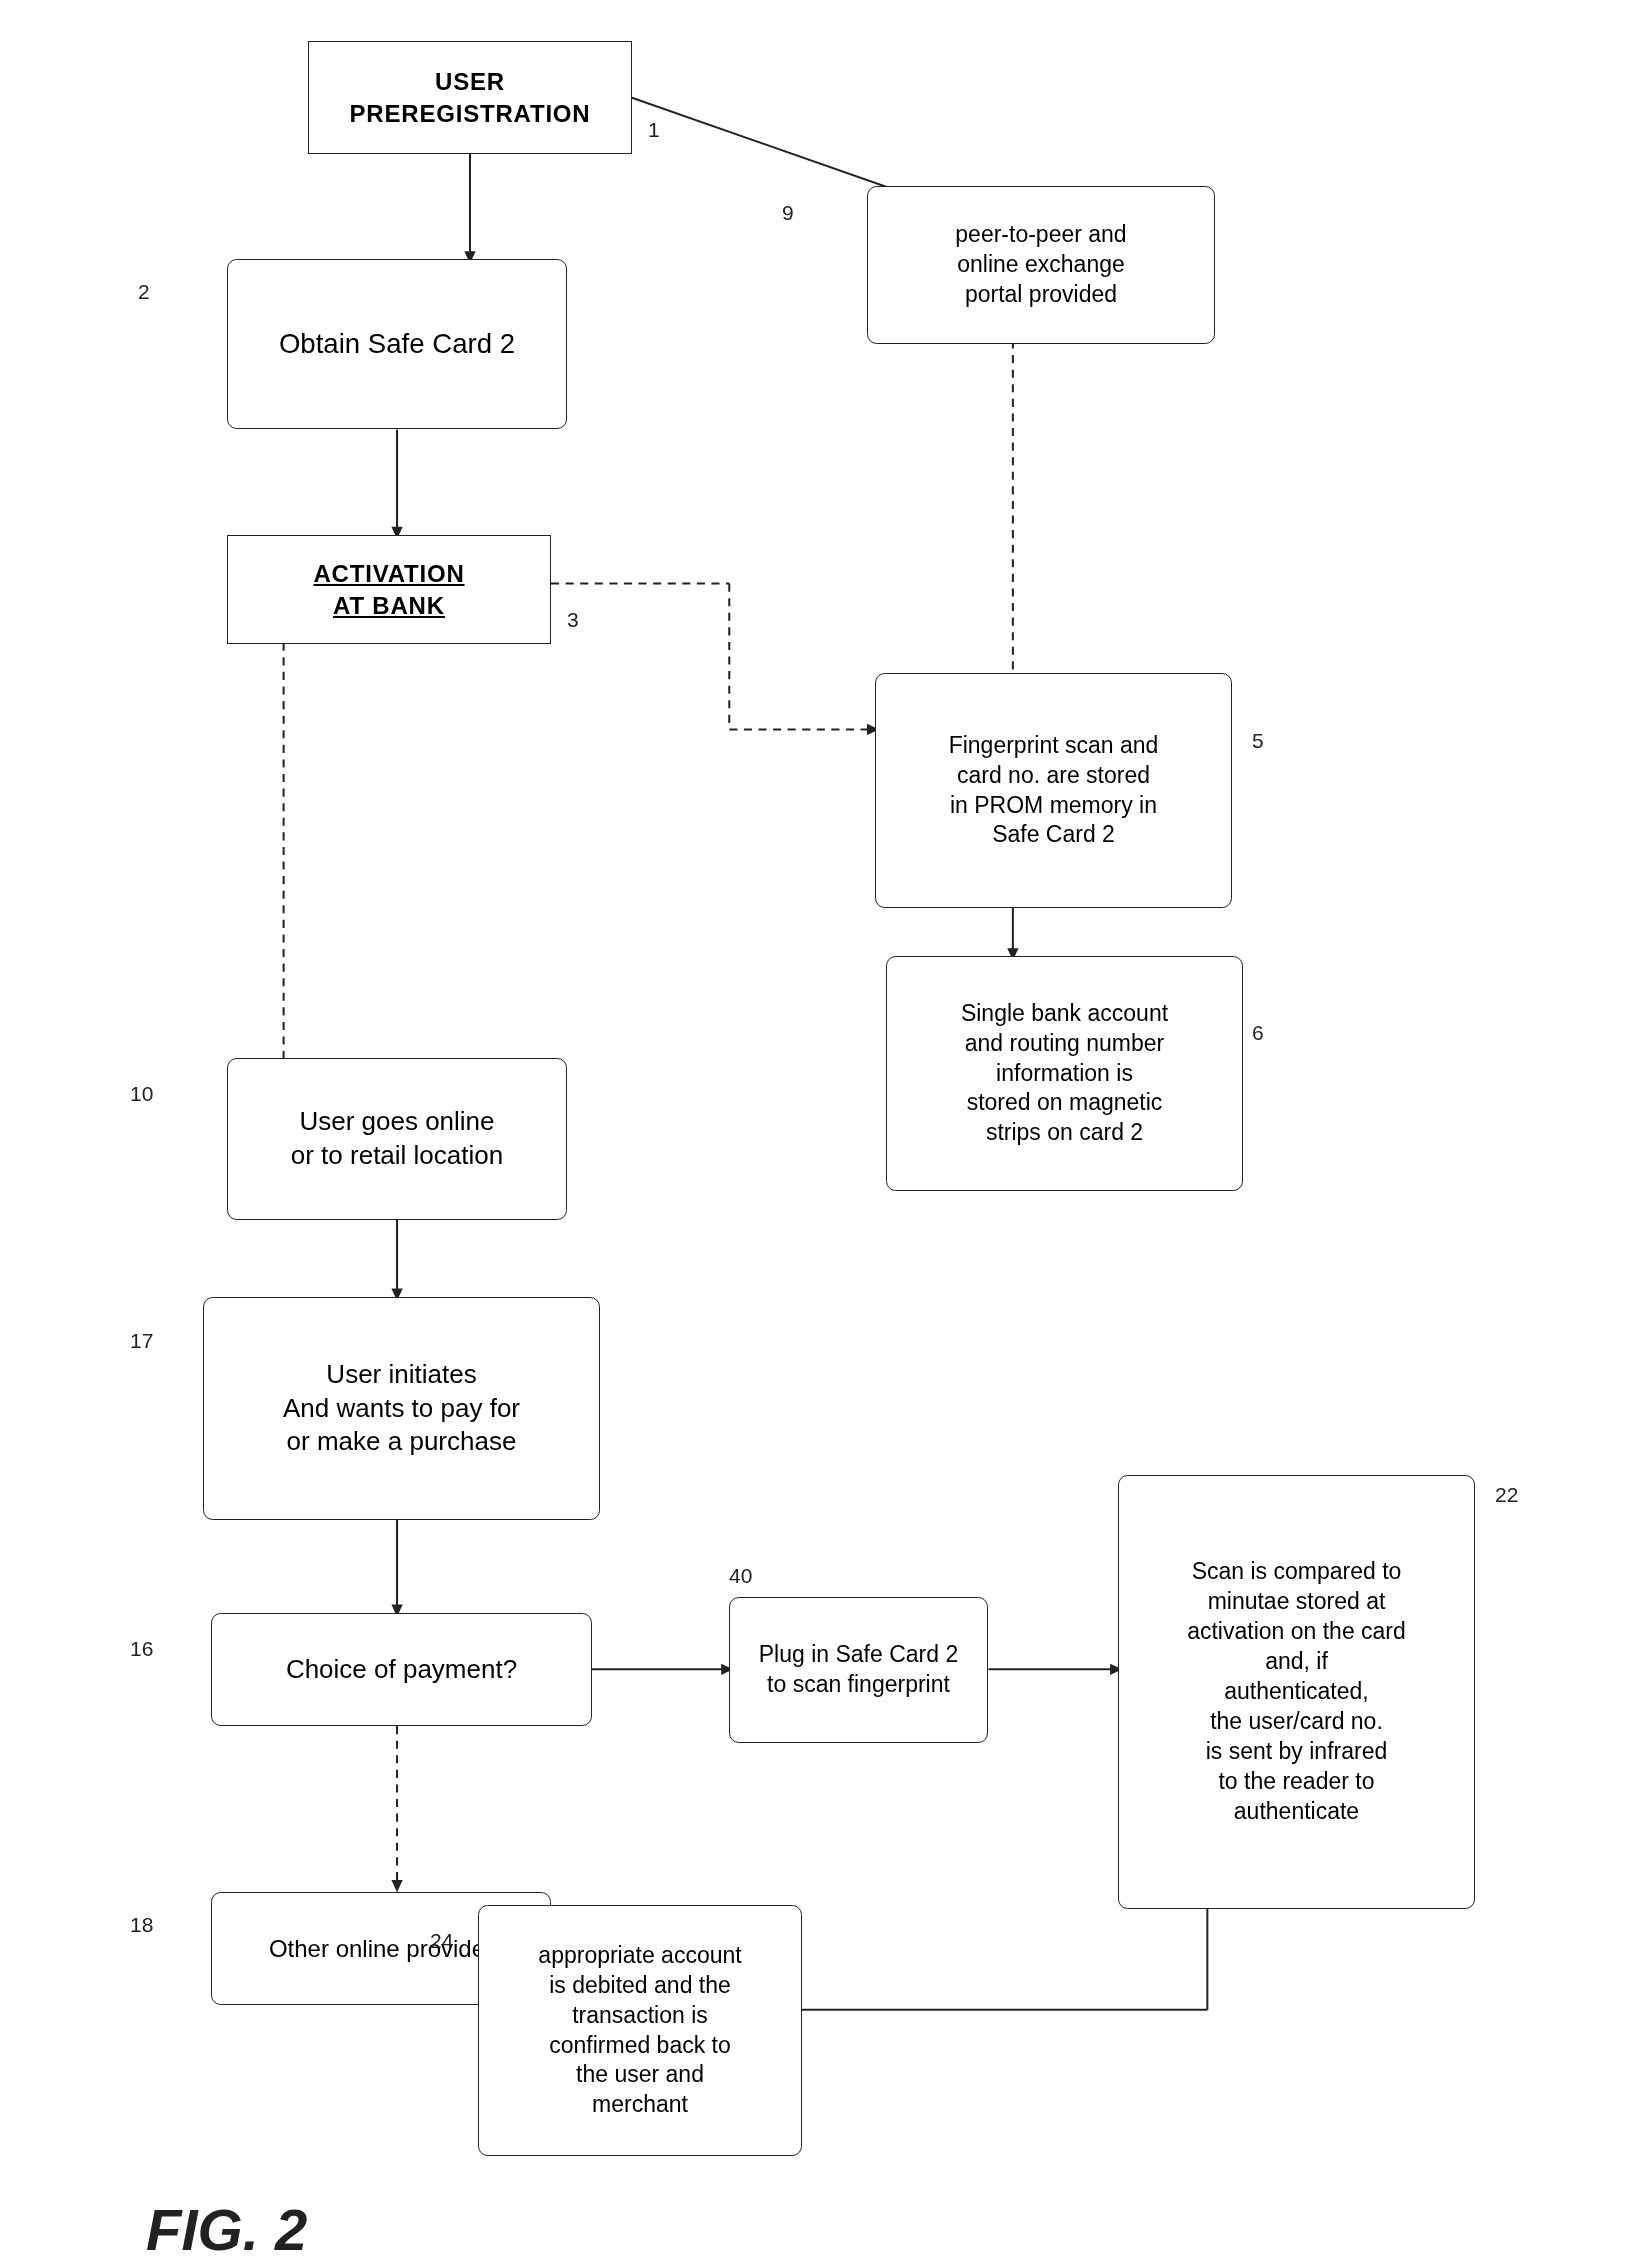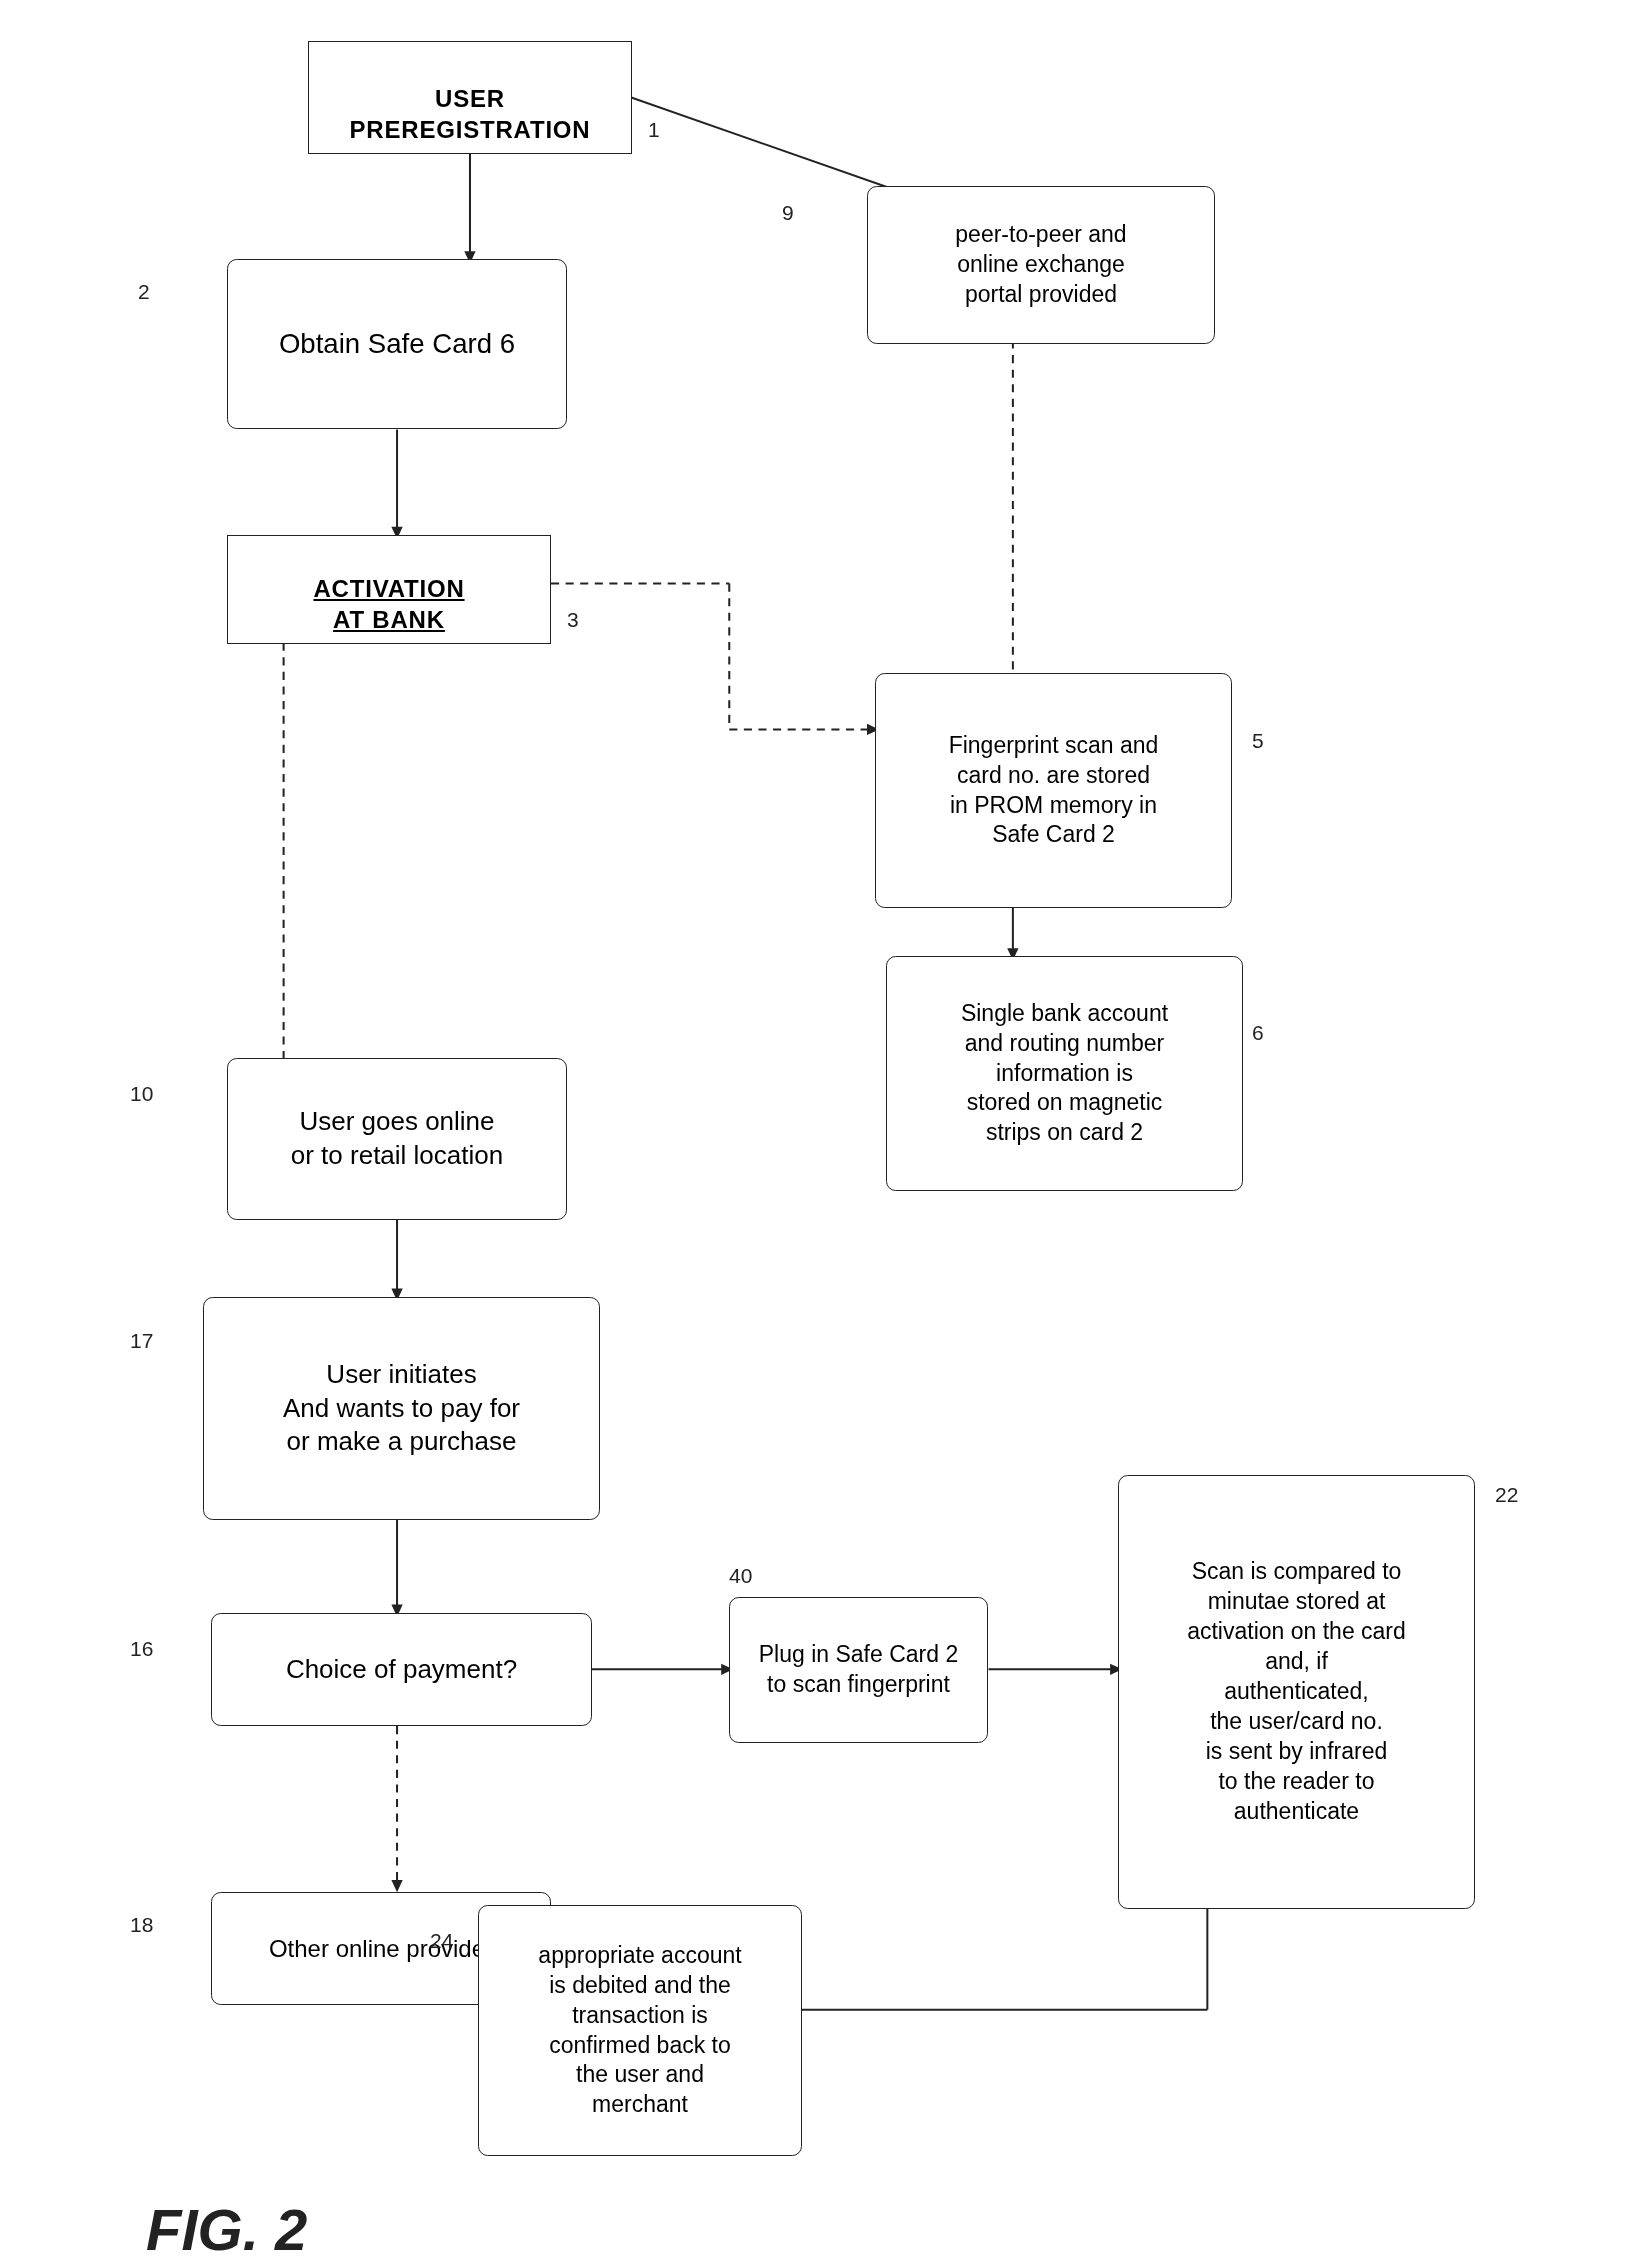--- a/index.html
+++ b/index.html
@@ -14,21 +14,21 @@
     .diagram-container {
       position: relative;
       width: 1636px;
       height: 2261px;
     }
     .box {
       position: absolute;
       border: 1.6px solid #222;
       background: #fff;
       display: flex;
-      align-items: flex-end;
+      align-items: center;
       justify-content: center;
       text-align: center;
       font-size: 23px;
       line-height: 1.3;
       padding: 8px 11.3px;
     }
     .box-rounded {
       position: absolute;
       border: 1.6px solid #222;
       border-radius: 9.7px;
@@ -114,21 +114,21 @@
   </svg>
 
   <div class="box" style="left:308px; top:41px; width:324px; height:113px; font-size:24px; font-weight:bold; letter-spacing:0.8px;">
     <span style="white-space:pre-line;">USER
 PREREGISTRATION</span>
   </div>
 
   <div class="label" style="left:648px; top:118px;">1</div>
 
   <div class="box-rounded" style="left:227px; top:259px; width:340px; height:170px; font-size:27.6px;">
-    <span>Obtain Safe Card 6</span>
+    <span>Obtain Safe Card 2</span>
   </div>
 
   <div class="label" style="left:138px; top:280px;">2</div>
 
   <div class="box" style="left:227px; top:535px; width:324px; height:109px; font-size:24px; font-weight:bold; letter-spacing:0.8px;">
     <span style="white-space:pre-line;text-decoration:underline;">ACTIVATION
 AT BANK</span>
   </div>
 
   <div class="label" style="left:567px; top:608px;">3</div>

